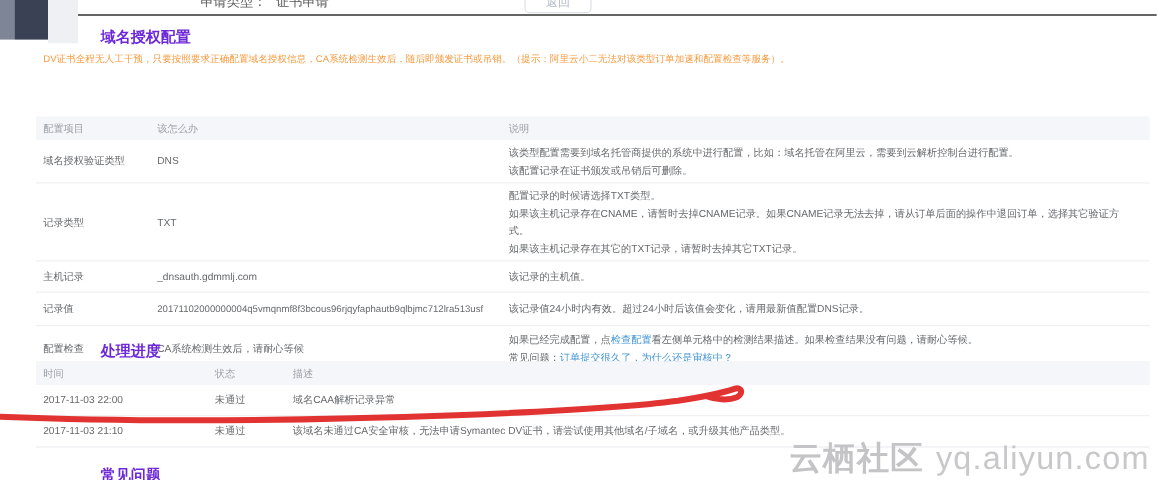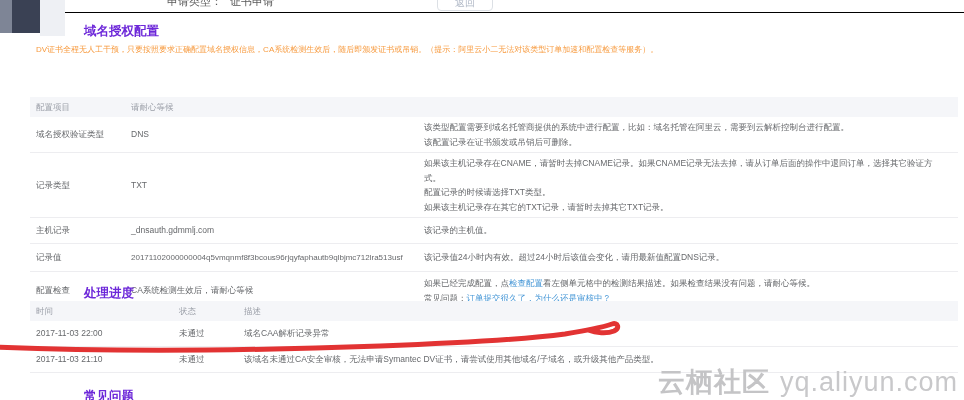--- a/index.html
+++ b/index.html
@@ -57,38 +57,39 @@
     <span class="apply-value">证书申请</span>
     <span class="top-btn">返回</span>
   </div>
 
   <div class="sec-title" style="top:23px;">域名授权配置</div>
   <div class="notice">DV证书全程无人工干预，只要按照要求正确配置域名授权信息，CA系统检测生效后，随后即颁发证书或吊销。（提示：阿里云小二无法对该类型订单加速和配置检查等服务）。</div>
 
   <div class="table t1" style="top:62px;margin-top:35px;">
     <div class="t-head">
       <div class="cell">配置项目</div>
-      <div class="cell">请耐心等候</div>
+      <div class="cell">该怎么办</div>
+      <div class="cell">说明</div>
     </div>
 
     <div class="t-row r1">
       <div class="cell">域名授权验证类型</div>
       <div class="cell">DNS</div>
       <div class="cell">
         <span class="desc-line">该类型配置需要到域名托管商提供的系统中进行配置，比如：域名托管在阿里云，需要到云解析控制台进行配置。</span>
         <span class="desc-line">该配置记录在证书颁发或吊销后可删除。</span>
       </div>
     </div>
 
     <div class="t-row r2">
       <div class="cell">记录类型</div>
       <div class="cell">TXT</div>
       <div class="cell">
+        <span class="desc-line">配置记录的时候请选择TXT类型。</span>
         <span class="desc-line">如果该主机记录存在CNAME，请暂时去掉CNAME记录。如果CNAME记录无法去掉，请从订单后面的操作中退回订单，选择其它验证方式。</span>
-        <span class="desc-line">配置记录的时候请选择TXT类型。</span>
         <span class="desc-line">如果该主机记录存在其它的TXT记录，请暂时去掉其它TXT记录。</span>
       </div>
     </div>
 
     <div class="t-row r3">
       <div class="cell">主机记录</div>
       <div class="cell">_dnsauth.gdmmlj.com</div>
       <div class="cell">该记录的主机值。</div>
     </div>
 

